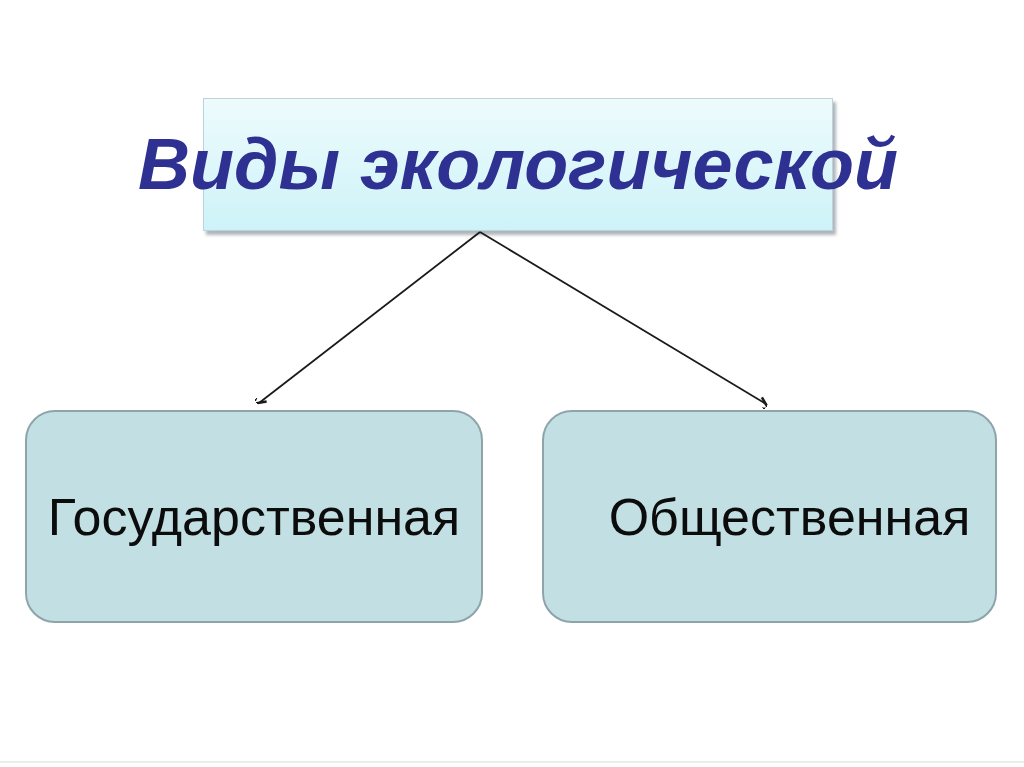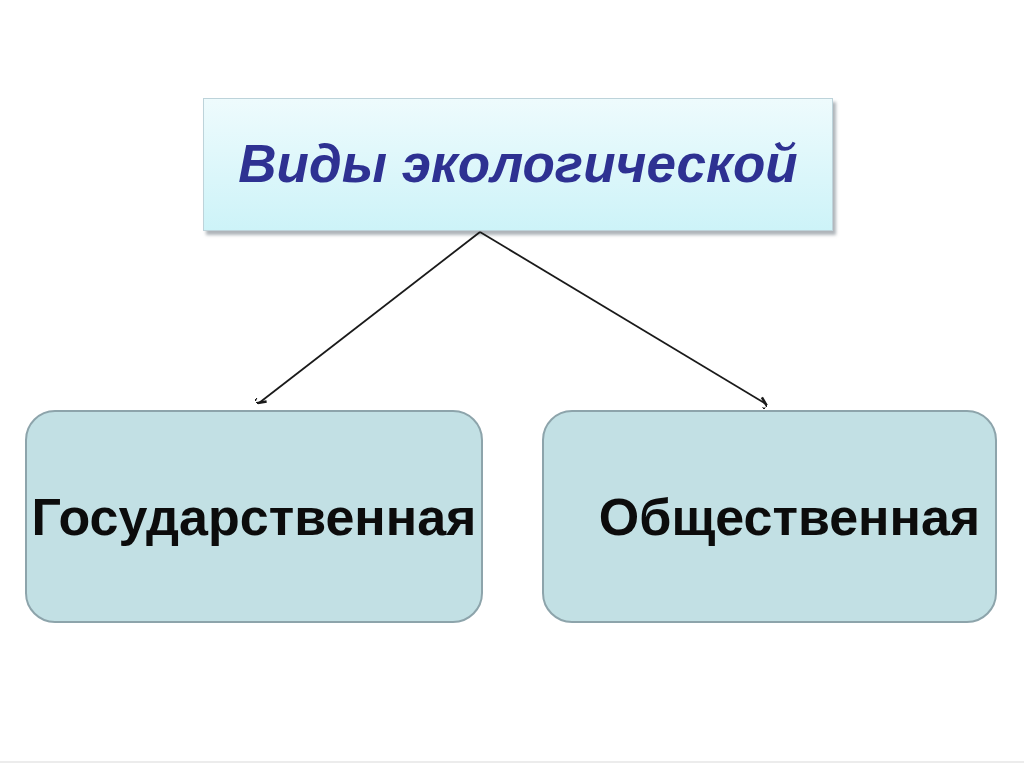--- a/index.html
+++ b/index.html
@@ -26,21 +26,21 @@
     box-sizing: border-box;
     background: linear-gradient(180deg, var(--title_bg_top) 0%, var(--title_bg_bottom) 100%);
     border: 1px solid var(--title_border);
     box-shadow: 3px 4px 3px rgba(110, 120, 130, 0.55);
     display: flex;
     flex-direction: column;
     align-items: center;
     justify-content: center;
   }
   .title-line {
-    font-size: 53px;
+    font-size: 72px;
     line-height: 1.18;
     font-weight: bold;
     font-style: italic;
     color: var(--title_text);
     white-space: nowrap;
     letter-spacing: 0px;
   }
   .connectors {
     position: absolute;
     left: 0;
@@ -53,21 +53,20 @@
     position: absolute;
     top: 410px;
     height: 213px;
     box-sizing: border-box;
     background: var(--node_fill);
     border: 2px solid var(--node_border);
     border-radius: 30px;
     display: flex;
     align-items: center;
     justify-content: center;
-    font-weight: bold;
   }
   .node-left  { left: 25px;  width: 458px; }
   .node-right { left: 542px; width: 455px; padding-left: 40px; }
   .node-label {
     font-size: 52px;
     color: #0c0c0c;
     white-space: nowrap;
   }
   .bottom-rule {
     position: absolute;

